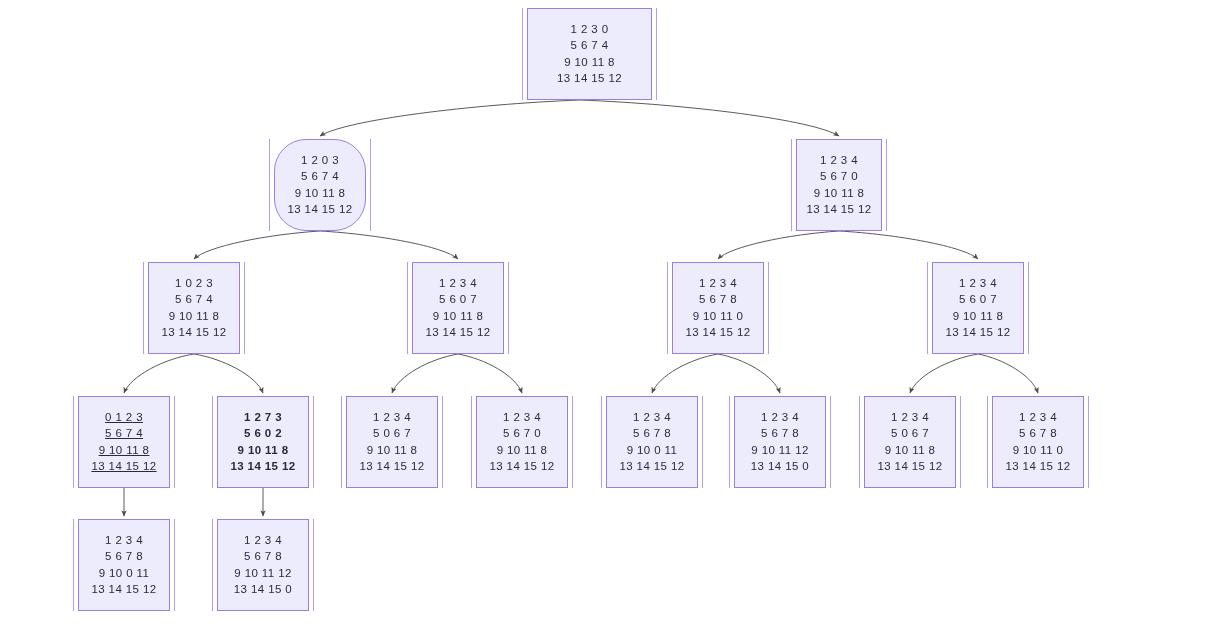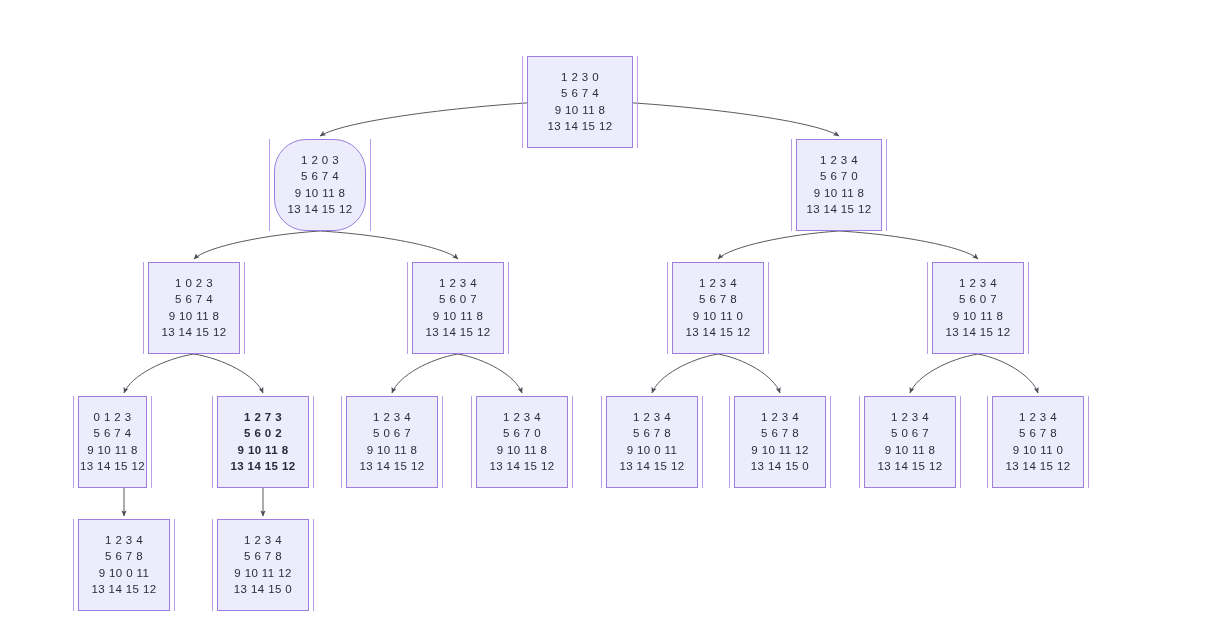--- a/index.html
+++ b/index.html
@@ -85,21 +85,21 @@
         <path d="M 458 354 C 484.88 358.68, 515.6 375.45, 522 393" fill="none" stroke="#595963" stroke-width="1" marker-end="url(#arrowhead)"></path>
         <path d="M 718 354 C 690.28 358.68, 658.6 375.45, 652 393" fill="none" stroke="#595963" stroke-width="1" marker-end="url(#arrowhead)"></path>
         <path d="M 718 354 C 744.04 358.68, 773.8 375.45, 780 393" fill="none" stroke="#595963" stroke-width="1" marker-end="url(#arrowhead)"></path>
         <path d="M 978 354 C 949.44 358.68, 916.8 375.45, 910 393" fill="none" stroke="#595963" stroke-width="1" marker-end="url(#arrowhead)"></path>
         <path d="M 978 354 C 1003.2 358.68, 1032 375.45, 1038 393" fill="none" stroke="#595963" stroke-width="1" marker-end="url(#arrowhead)"></path>
         <path d="M 124 488 L 124 516" fill="none" stroke="#595963" stroke-width="1" marker-end="url(#arrowhead)"></path>
         <path d="M 263 488 L 263 516" fill="none" stroke="#595963" stroke-width="1" marker-end="url(#arrowhead)"></path>
       </g>
   </svg>
   <div id="nodes-group">
-      <div class="node" style="left: 527px; top: 8px; width: 106px; height: 92px; margin-top: 48px;">
+      <div class="node" style="left: 527px; top: 8px; width: 125px; height: 92px;">
         <span class="row">1 2 3 0</span>
         <span class="row">5 6 7 4</span>
         <span class="row">9 10 11 8</span>
         <span class="row">13 14 15 12</span>
       </div>
       <div class="node" style="left: 274px; top: 139px; width: 92px; height: 92px; border-radius: 32px;">
         <span class="row">1 2 0 3</span>
         <span class="row">5 6 7 4</span>
         <span class="row">9 10 11 8</span>
         <span class="row">13 14 15 12</span>
@@ -127,21 +127,21 @@
         <span class="row">5 6 7 8</span>
         <span class="row">9 10 11 0</span>
         <span class="row">13 14 15 12</span>
       </div>
       <div class="node" style="left: 932px; top: 262px; width: 92px; height: 92px;">
         <span class="row">1 2 3 4</span>
         <span class="row">5 6 0 7</span>
         <span class="row">9 10 11 8</span>
         <span class="row">13 14 15 12</span>
       </div>
-      <div class="node" style="left: 78px; top: 396px; width: 69px; height: 92px;">
+      <div class="node" style="left: 78px; top: 396px; width: 92px; height: 92px; text-decoration: underline;">
         <span class="row">0 1 2 3</span>
         <span class="row">5 6 7 4</span>
         <span class="row">9 10 11 8</span>
         <span class="row">13 14 15 12</span>
       </div>
       <div class="node" style="left: 217px; top: 396px; width: 92px; height: 92px; font-weight: bold;">
         <span class="row">1 2 7 3</span>
         <span class="row">5 6 0 2</span>
         <span class="row">9 10 11 8</span>
         <span class="row">13 14 15 12</span>

